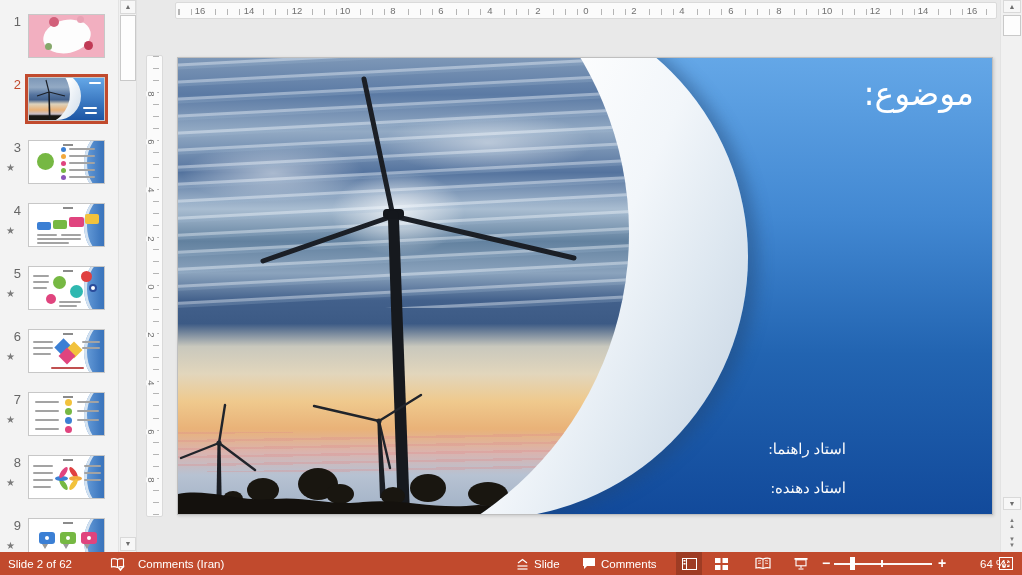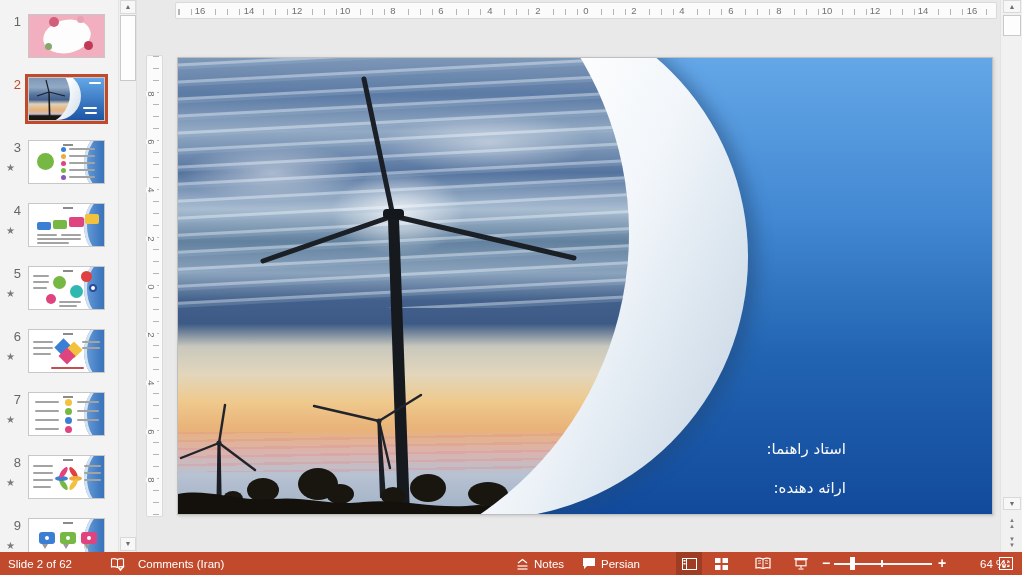--- a/index.html
+++ b/index.html
@@ -91,21 +91,21 @@
     background:repeating-linear-gradient(177deg, rgba(255,255,255,0) 0 5px,
       rgba(240,246,252,.5) 6px 8px, rgba(160,185,210,.28) 9px 11px, rgba(255,255,255,0) 12px 17px); }
   .pstreaks { position:absolute; left:0; top:374px; width:100%; height:40px; opacity:.8;
     background:repeating-linear-gradient(179deg, rgba(222,138,138,.38) 0 2.5px,
       rgba(255,255,255,0) 2.5px 8px); }
   .scene { position:absolute; left:0; top:0; }
   .slide-title { position:absolute; right:18px; top:16px; color:#fff; font-size:33px;
                  direction:rtl; font-family:"DejaVu Sans", sans-serif; }
   .credits { position:absolute; right:146px; top:382px; text-align:right; direction:rtl;
              color:#FBFBFB; font-size:15px; font-family:"DejaVu Sans", sans-serif; }
-  .credits .line { margin-bottom:21px; }
+  .credits .line { margin-bottom:21px;font-family:Liberation Serif, serif; }
 
   
   .rscroll { position:absolute; left:1000px; top:0; width:22px; height:552px; background:#F1F1F1;
              border-left:1px solid #E3E3E3; }
   .rbtn { position:absolute; left:2px; width:18px; height:13px; background:#F7F7F7;
           border:1px solid #D9D9D9; text-align:center; font-size:7px; line-height:11px; color:#6f6f6f; }
   .rthumb { position:absolute; left:2px; top:15px; width:18px; height:21px; background:#FDFDFD;
             border:1px solid #C9C9C9; }
   .dblarrow { position:absolute; left:2px; width:18px; height:15px; text-align:center;
               font-size:6px; line-height:6px; color:#7a7a7a; padding-top:2px; }
@@ -363,23 +363,24 @@
       <ellipse cx="140" cy="426" rx="20" ry="16" fill="#191610"></ellipse>
       <ellipse cx="162" cy="436" rx="14" ry="10" fill="#191610"></ellipse>
       <ellipse cx="250" cy="430" rx="18" ry="14" fill="#191610"></ellipse>
       <ellipse cx="310" cy="436" rx="20" ry="12" fill="#191610"></ellipse>
       <ellipse cx="55" cy="441" rx="10" ry="8" fill="#191610"></ellipse>
       <ellipse cx="215" cy="438" rx="12" ry="9" fill="#191610"></ellipse>
       <ellipse cx="365" cy="443" rx="16" ry="10" fill="#191610"></ellipse>
       <path d="M0 436 C30 430 60 444 95 441 C130 438 150 448 185 444 C225 440 255 452 300 447 L460 452 L460 458 L0 458 Z" fill="#14110D"></path>
     </svg>
   </div>
+  <div class="slide-title">موضوع:</div>
   <div class="credits">
     <div class="line">استاد راهنما:</div>
-    <div class="line">ارائه دهنده:</div>
+    <div class="line">استاد دهنده:</div>
   </div>
 </div>
 
 <div class="rscroll">
   <div class="rbtn" style="top:0">▲</div>
   <div class="rthumb"></div>
   <div class="rbtn" style="top:497px">▼</div>
   <div class="dblarrow" style="top:515px">▲<br>▲</div>
   <div class="dblarrow" style="top:534px">▼<br>▼</div>
 </div>
@@ -398,27 +399,27 @@
   <div class="sb" style="left:134px">
     <span>Comments (Iran)</span>
   </div>
 
   <div class="sb" style="left:512px">
     <svg width="13" height="12" viewBox="0 0 13 12">
       <path d="M2 5 L6.5 1.5 L11 5" fill="none" stroke="#fff" stroke-width="1.2"></path>
       <line x1="1.5" y1="8" x2="11.5" y2="8" stroke="#fff" stroke-width="1.2"></line>
       <line x1="1.5" y1="11" x2="11.5" y2="11" stroke="#fff" stroke-width="1.2"></line>
     </svg>
-    <span>Notes</span>
+    <span>Slide</span>
   </div>
   <div class="sb" style="left:578px">
     <svg width="14" height="13" viewBox="0 0 14 13">
       <path d="M1 1 H13 V9 H5 L2 12 V9 H1 Z" fill="#fff"></path>
     </svg>
-    <span>Persian</span>
+    <span>Comments</span>
   </div>
 
   <div class="sb active" style="left:676px;width:26px;justify-content:center">
     <svg width="15" height="12" viewBox="0 0 15 12">
       <rect x="0.5" y="0.5" width="14" height="11" fill="none" stroke="#fff" stroke-width="1"></rect>
       <line x1="4.5" y1="0.5" x2="4.5" y2="11.5" stroke="#fff" stroke-width="1"></line>
       <rect x="1.5" y="2" width="2" height="1.5" fill="#fff"></rect>
       <rect x="1.5" y="5" width="2" height="1.5" fill="#fff"></rect>
     </svg>
   </div>

